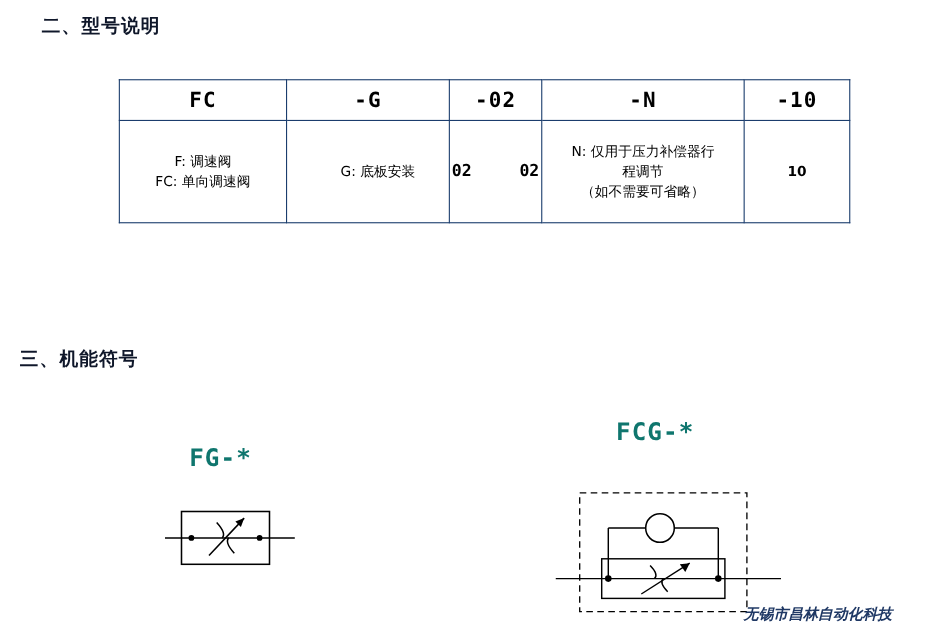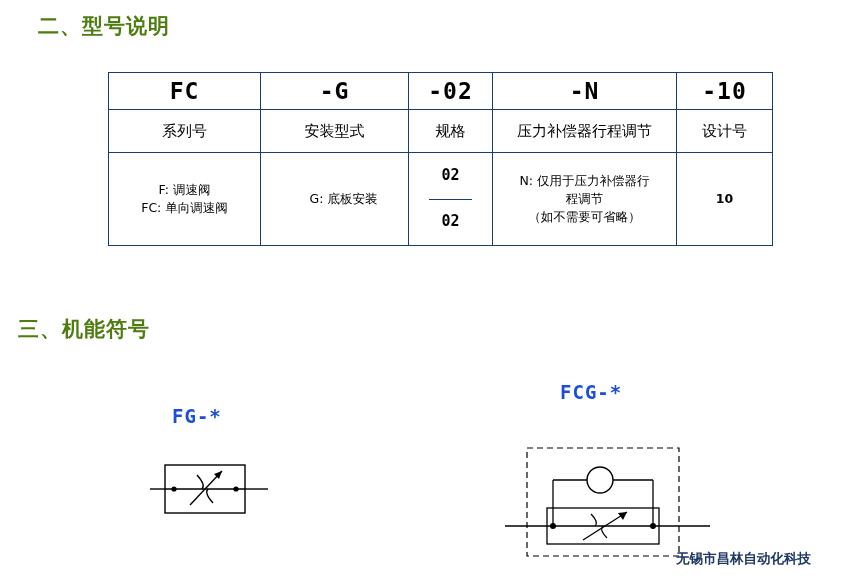--- a/index.html
+++ b/index.html
@@ -19,23 +19,23 @@
     position: relative;
     width: 850px;
     height: 581px;
   }
 
   
   .section-heading {
     position: absolute;
     font-family: Liberation Sans, sans-serif;
     font-weight: bold;
-    font-size: 21px;
+    font-size: 17px;
     letter-spacing: 1px;
-    color: #4d7c0f;
+    color: #0f172a;
     white-space: nowrap;
   }
   #heading-2 { left: 38px; top: 12px; }
   #heading-3 { left: 18px; top: 315px; }
 
   
   .code-table {
     position: absolute;
     left: 108px;
     top: 72px;
@@ -46,21 +46,21 @@
   .code-table td {
     border: 1px solid #1b3d6d;
     text-align: center;
     vertical-align: middle;
     padding: 0;
     color: #000;
   }
   .row-code td {
     height: 36px;
     font-family: "DejaVu Sans Mono", monospace;
-    font-size: 23px;
+    font-size: 19px;
     font-weight: bold;
     letter-spacing: 1px;
   }
   .row-name td {
     height: 42px;
     font-family: "DejaVu Sans", sans-serif;
     font-size: 15px;
   }
   .row-desc td {
     height: 92px;
@@ -78,21 +78,20 @@
   }
   .desc-left .line { display: block; white-space: nowrap; }
   .indent-g { padding-left: 18px; }
 
   
   .spec-cell {
     padding: 0 !important;
   }
   .spec-inner {
     display: flex;
-    flex-direction: column;
     height: 92px;
   }
   .spec-item {
     flex: 1 1 0;
     display: flex;
     align-items: center;
     justify-content: center;
     font-family: "DejaVu Sans Mono", monospace;
     font-size: 15px;
     font-weight: bold;
@@ -119,24 +118,24 @@
     letter-spacing: 0px;
     pointer-events: none;
   }
   #watermark-tel { left: 28px; top: 185px; }
   #watermark-fax { left: 16px; top: 285px; }
 
   
   .symbol-label {
     position: absolute;
     font-family: "DejaVu Sans Mono", monospace;
-    font-size: 19px;
+    font-size: 22px;
     font-weight: bold;
     letter-spacing: 1px;
-    color: #1d4ed8;
+    color: #0f766e;
     white-space: nowrap;
   }
   #label-fg { left: 172px; top: 405px; }
   #label-fcg { left: 560px; top: 381px; }
 
   .diagram {
     position: absolute;
   }
   #diagram-fg { left: 150px; top: 455px; }
   #diagram-fcg { left: 505px; top: 440px; }
@@ -144,20 +143,21 @@
   
   #company-footer {
     position: absolute;
     left: 676px;
     top: 550px;
     font-family: "DejaVu Sans", sans-serif;
     font-size: 13.5px;
     font-weight: bold;
     color: #1f3864;
     white-space: nowrap;
+    font-style: italic;
   }
 </style>
 </head>
 <body>
 
 <div class="page">
 
   <div class="section-heading" id="heading-2">二、型号说明</div>
 
   <table class="code-table">
@@ -169,27 +169,20 @@
       <col style="width:96px">
     </colgroup>
     <tbody>
       <tr class="row-code">
         <td>FC</td>
         <td>-G</td>
         <td>-02</td>
         <td>-N</td>
         <td>-10</td>
       </tr>
-      <tr class="row-name">
-        <td class="cell-pad">系列号</td>
-        <td class="cell-pad">安装型式</td>
-        <td class="cell-pad">规格</td>
-        <td class="cell-pad">压力补偿器行程调节</td>
-        <td class="cell-pad">设计号</td>
-      </tr>
       <tr class="row-desc">
         <td class="desc-left">
           <span class="line">F: 调速阀</span>
           <span class="line">FC: 单向调速阀</span>
         </td>
         <td class="desc-left">
           <span class="line indent-g">G: 底板安装</span>
         </td>
         <td class="spec-cell">
           <div class="spec-inner">

